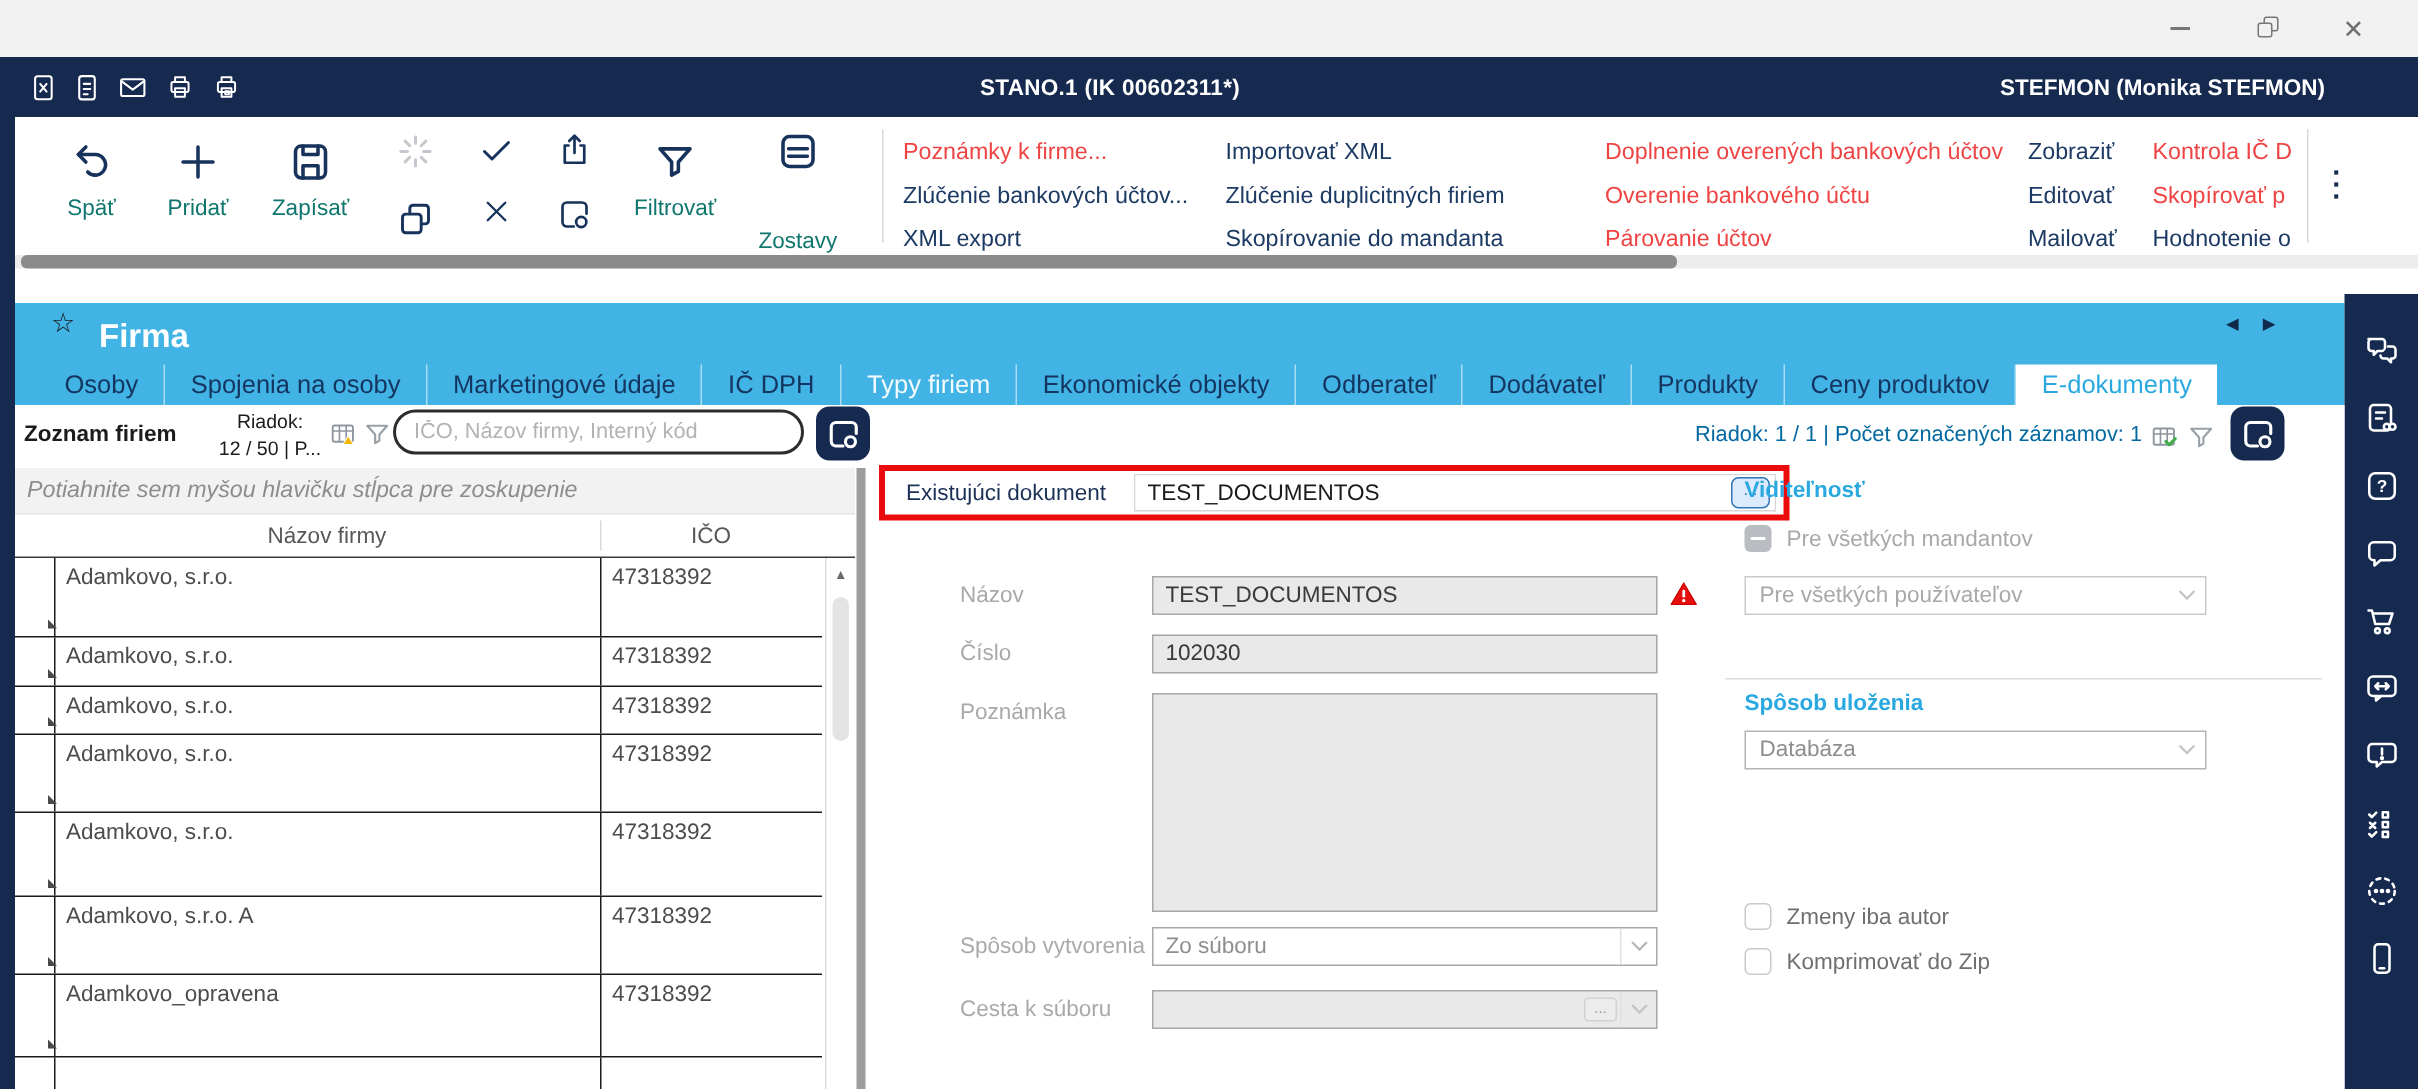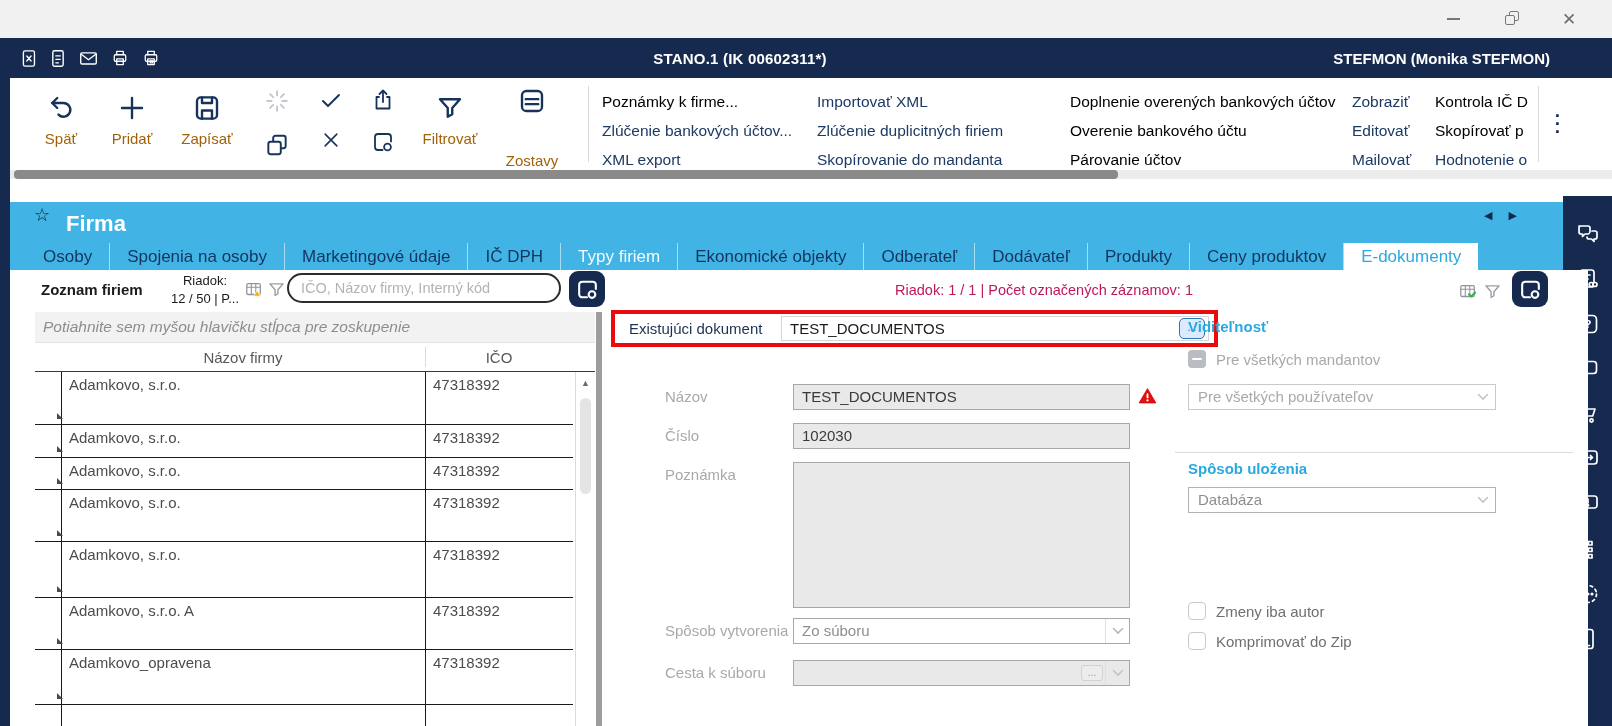--- a/index.html
+++ b/index.html
@@ -19,27 +19,27 @@
 
   
   .appbar { position:absolute; left:0; top:38px; width:1612px; height:40px; background:#16294e; color:#fff; }
   .appbar-icons { position:absolute; left:20px; top:0; height:40px; display:flex; align-items:center; gap:13px; }
   .appbar-icons svg { display:block; }
   .app-title { position:absolute; left:0; top:0; width:1480px; height:40px; display:flex; align-items:center; justify-content:center; font-weight:bold; font-size:15px; letter-spacing:.2px; }
   .app-user { position:absolute; right:62px; top:0; height:40px; display:flex; align-items:center; font-weight:bold; font-size:15px; }
 
   
   .toolbar { position:absolute; left:10px; top:78px; width:1602px; height:92px; background:#fff; }
-  .tbtn { position:absolute; top:8px; height:78px; display:flex; flex-direction:column; align-items:center; justify-content:flex-start; color:#a16207; font-size:15px; cursor:default; }
+  .tbtn { position:absolute; top:8px; height:78px; display:flex; flex-direction:column; align-items:center; justify-content:flex-start; color:#0f766e; font-size:15px; cursor:default; }
   .tbtn .ticon { height:44px; display:flex; align-items:center; justify-content:center; }
   .tstack { position:absolute; top:10px; width:42px; display:flex; flex-direction:column; align-items:center; gap:14px; }
   .tb-sep { position:absolute; top:8px; width:1px; height:76px; background:#d9d9d9; }
   .tmenu { position:absolute; top:9px; font-size:15.5px; line-height:29px; white-space:nowrap; }
   .tmenu .mi { display:block; color:#1c3a63; cursor:default; }
-  .tmenu .mi.dis { color:#000000; }
+  .tmenu .mi.dis { color:#ef4444; }
   .tmenu-clip { overflow:hidden; width:95px; }
   .tb-ellipsis { position:absolute; left:1540px; top:34px; width:16px; display:flex; flex-direction:column; align-items:center; font-size:19px; font-weight:bold; color:#16294e; line-height:8px; letter-spacing:0; }
   .hscroll-track { position:absolute; left:10px; top:170px; width:1602px; height:9px; background:#ececec; }
   .hscroll-thumb { position:absolute; left:4px; top:0; width:1104px; height:9px; background:#8a8a8a; border-radius:4px; }
 
   .left-edge { position:absolute; left:0; top:78px; width:10px; height:648px; background:#16294e; }
 
   
   .blue-header { position:absolute; left:10px; top:202px; width:1553px; height:68px; background:#41b3e5; }
   .star { position:absolute; left:24px; top:2px; font-size:18px; color:#181818; }
@@ -49,32 +49,32 @@
   .tab:last-of-type { border-right:none; }
   .tab.light { color:#f4fbff; }
   .tab.active { background:#fff; color:#2aa9e0; border-right:none; }
   .tab-arrows { position:absolute; right:46px; top:0; height:27px; display:flex; align-items:center; gap:16px; color:#102a4e; font-size:11px; }
 
   
   .side-rail { position:absolute; left:1563px; top:196px; width:49px; height:530px; background:#16294e; display:flex; flex-direction:column; align-items:center; padding-top:26px; gap:21px; }
   .side-rail svg { display:block; }
 
   
-  .content { position:absolute; left:10px; top:270px; width:1553px; height:456px; background:#fff;margin-left:25px; }
+  .content { position:absolute; left:10px; top:270px; width:1553px; height:456px; background:#fff; }
 
   
   .list-title { position:absolute; left:6px; top:11px; font-size:15px; font-weight:bold; color:#1b1b1b; }
   .row-counter { position:absolute; left:124px; top:2px; width:92px; text-align:center; font-size:13px; color:#1b1b1b; line-height:18px; }
   .hicon { position:absolute; top:11px; }
   .search-box { position:absolute; left:252px; top:3px; width:274px; height:30px; border:2px solid #2c2c2c; border-radius:15px; background:#fff; }
   .search-box input { width:100%; height:100%; border:none; outline:none; background:transparent; padding:0 12px; font-size:14.5px; font-family:"Liberation Sans", sans-serif; color:#333; }
   .search-box input::placeholder { color:#b3b3b3; }
   .navy-btn { position:absolute; width:36px; height:36px; background:#152a4e; border-radius:9px; display:flex; align-items:center; justify-content:center; }
 
-  .detail-counter { position:absolute; left:860px; width:558px; top:12px; font-size:14.5px; color:#be185d; }
+  .detail-counter { position:absolute; left:860px; width:558px; top:12px; text-align:right; font-size:14.5px; color:#0369a1; }
 
   
   .group-hint { position:absolute; left:0; top:42px; width:560px; height:30px; background:#f2f2f2; font-style:italic; font-size:15.5px; color:#8d8d8d; line-height:30px; padding-left:8px; }
 
   
   .grid { position:absolute; left:0; top:72px; width:560px; bottom:0; }
   .grid-head { position:relative; height:30px; border-top:1px solid #e3e3e3; border-bottom:1px solid #3a3a3a; font-size:15px; color:#585858; }
   .grid-head .h-name { position:absolute; left:26px; width:364px; text-align:center; line-height:29px; }
   .grid-head .h-ico { position:absolute; left:390px; width:148px; text-align:center; line-height:29px; }
   .grid-head .h-vsep { position:absolute; left:390px; top:4px; bottom:4px; width:1px; background:#dadada; }

